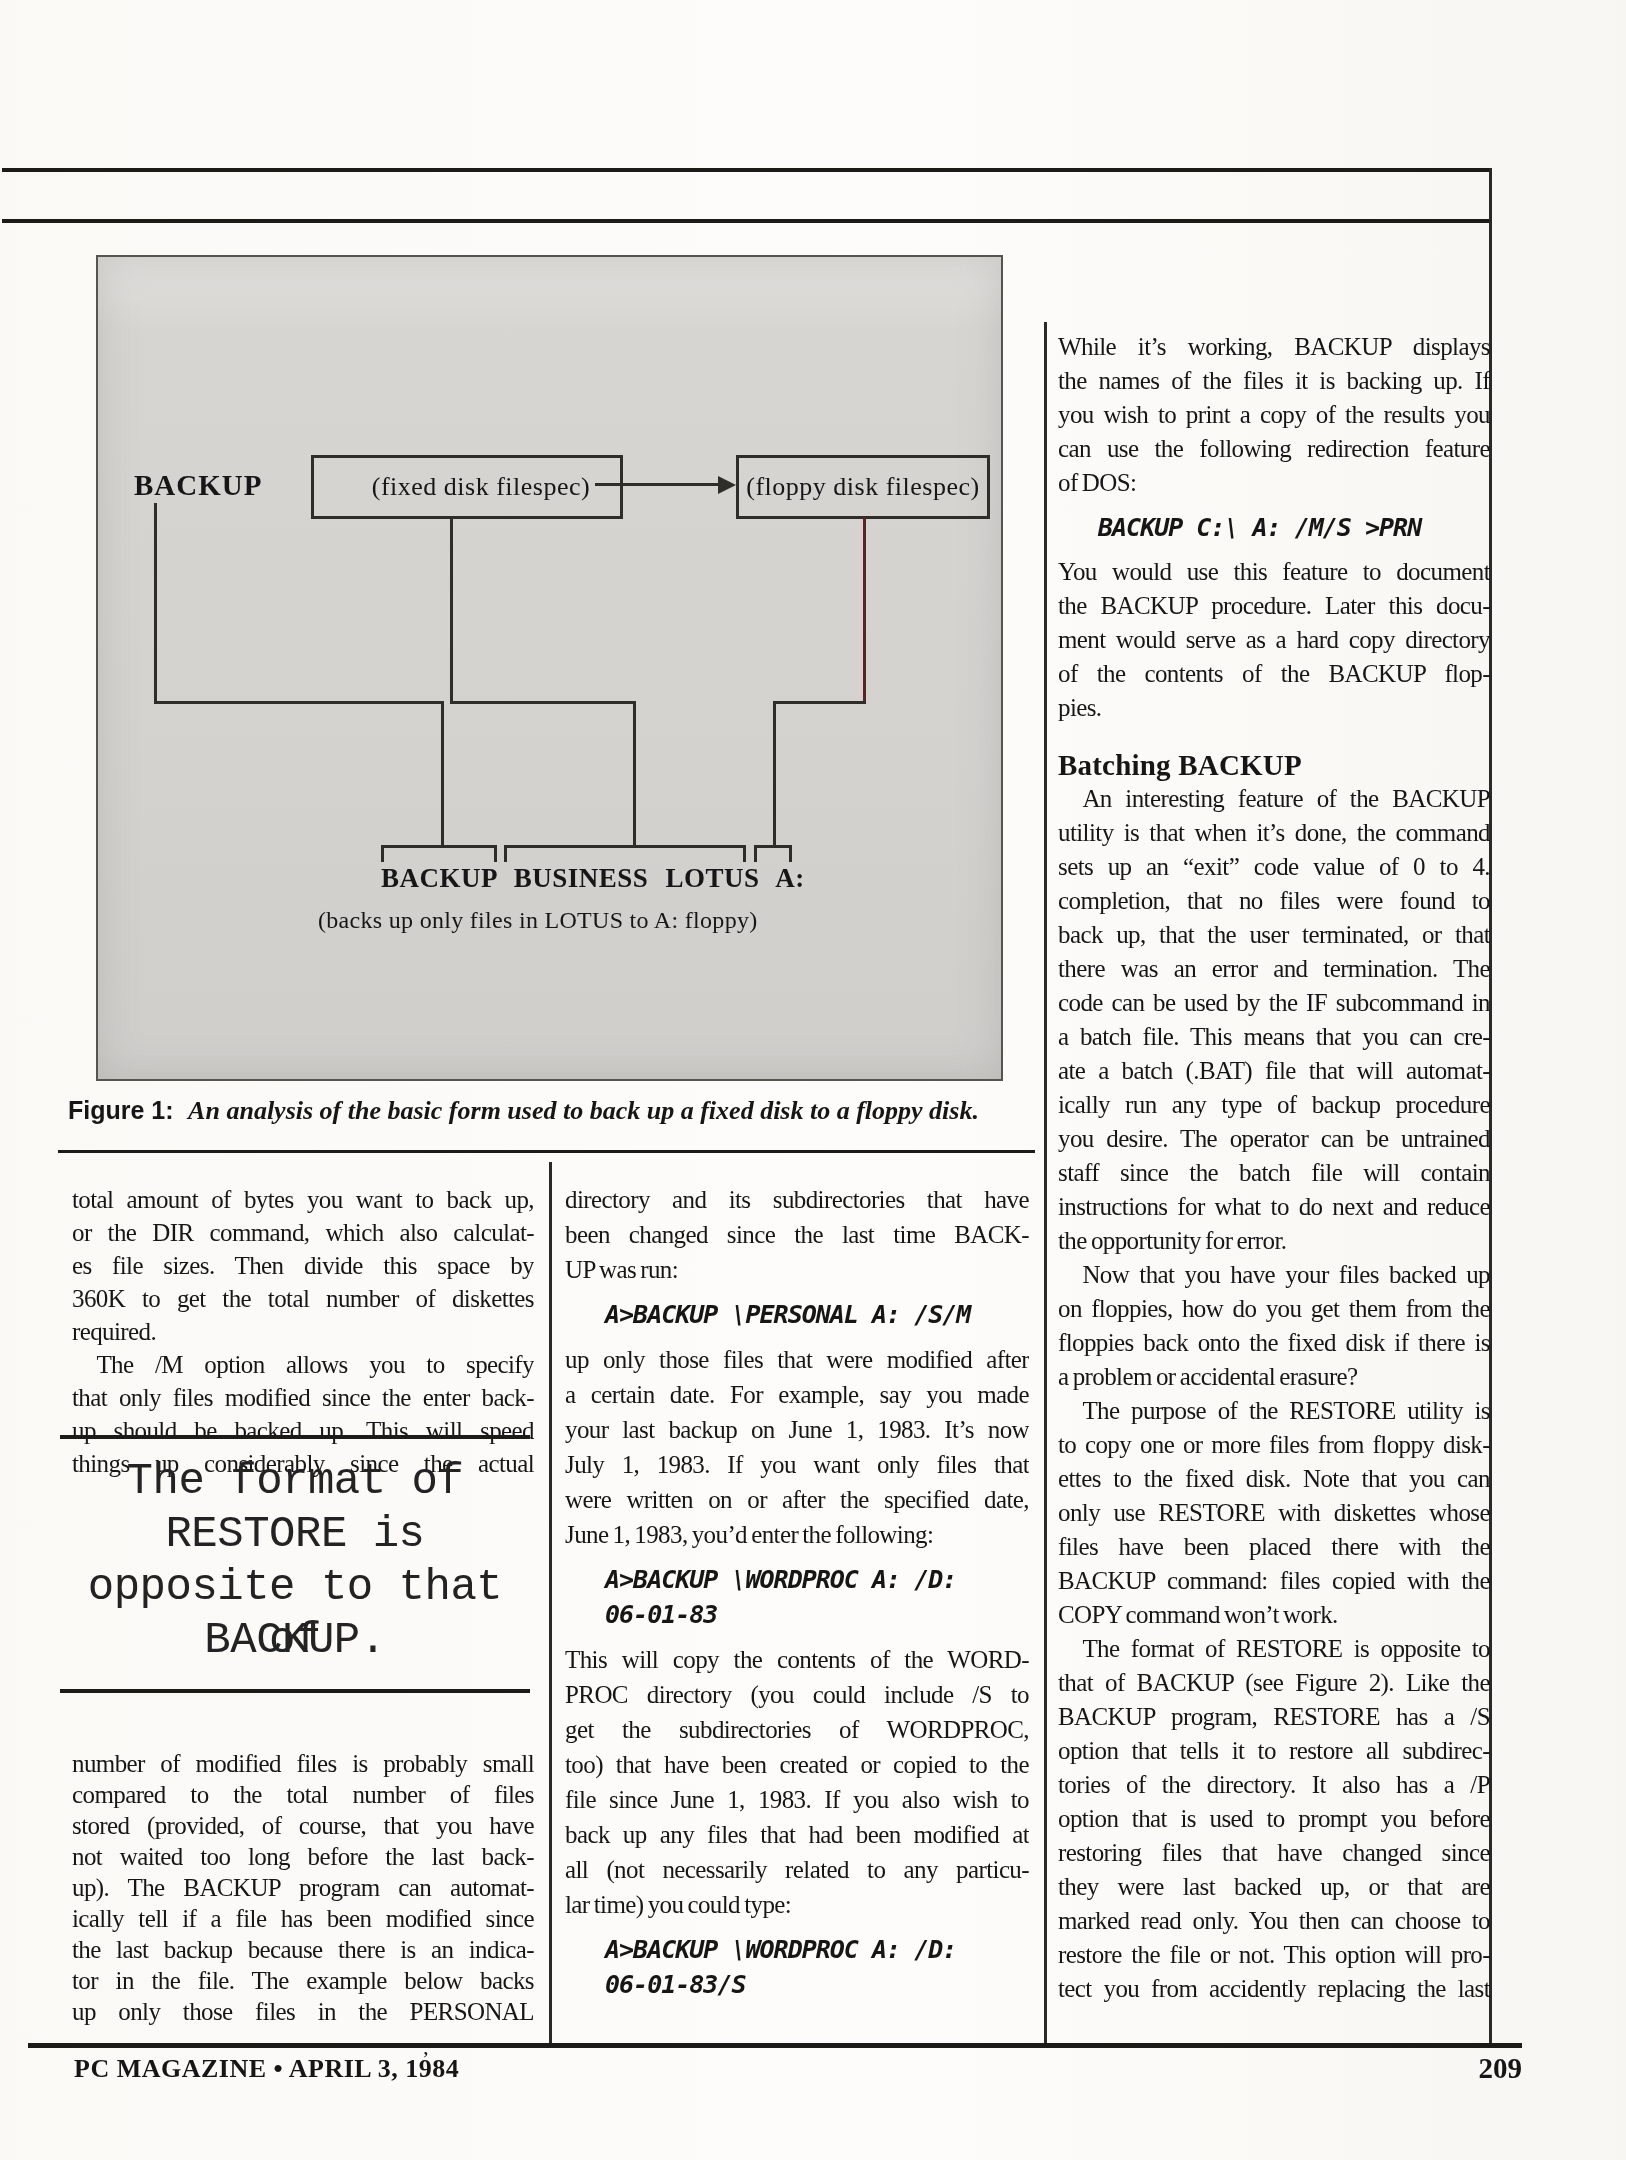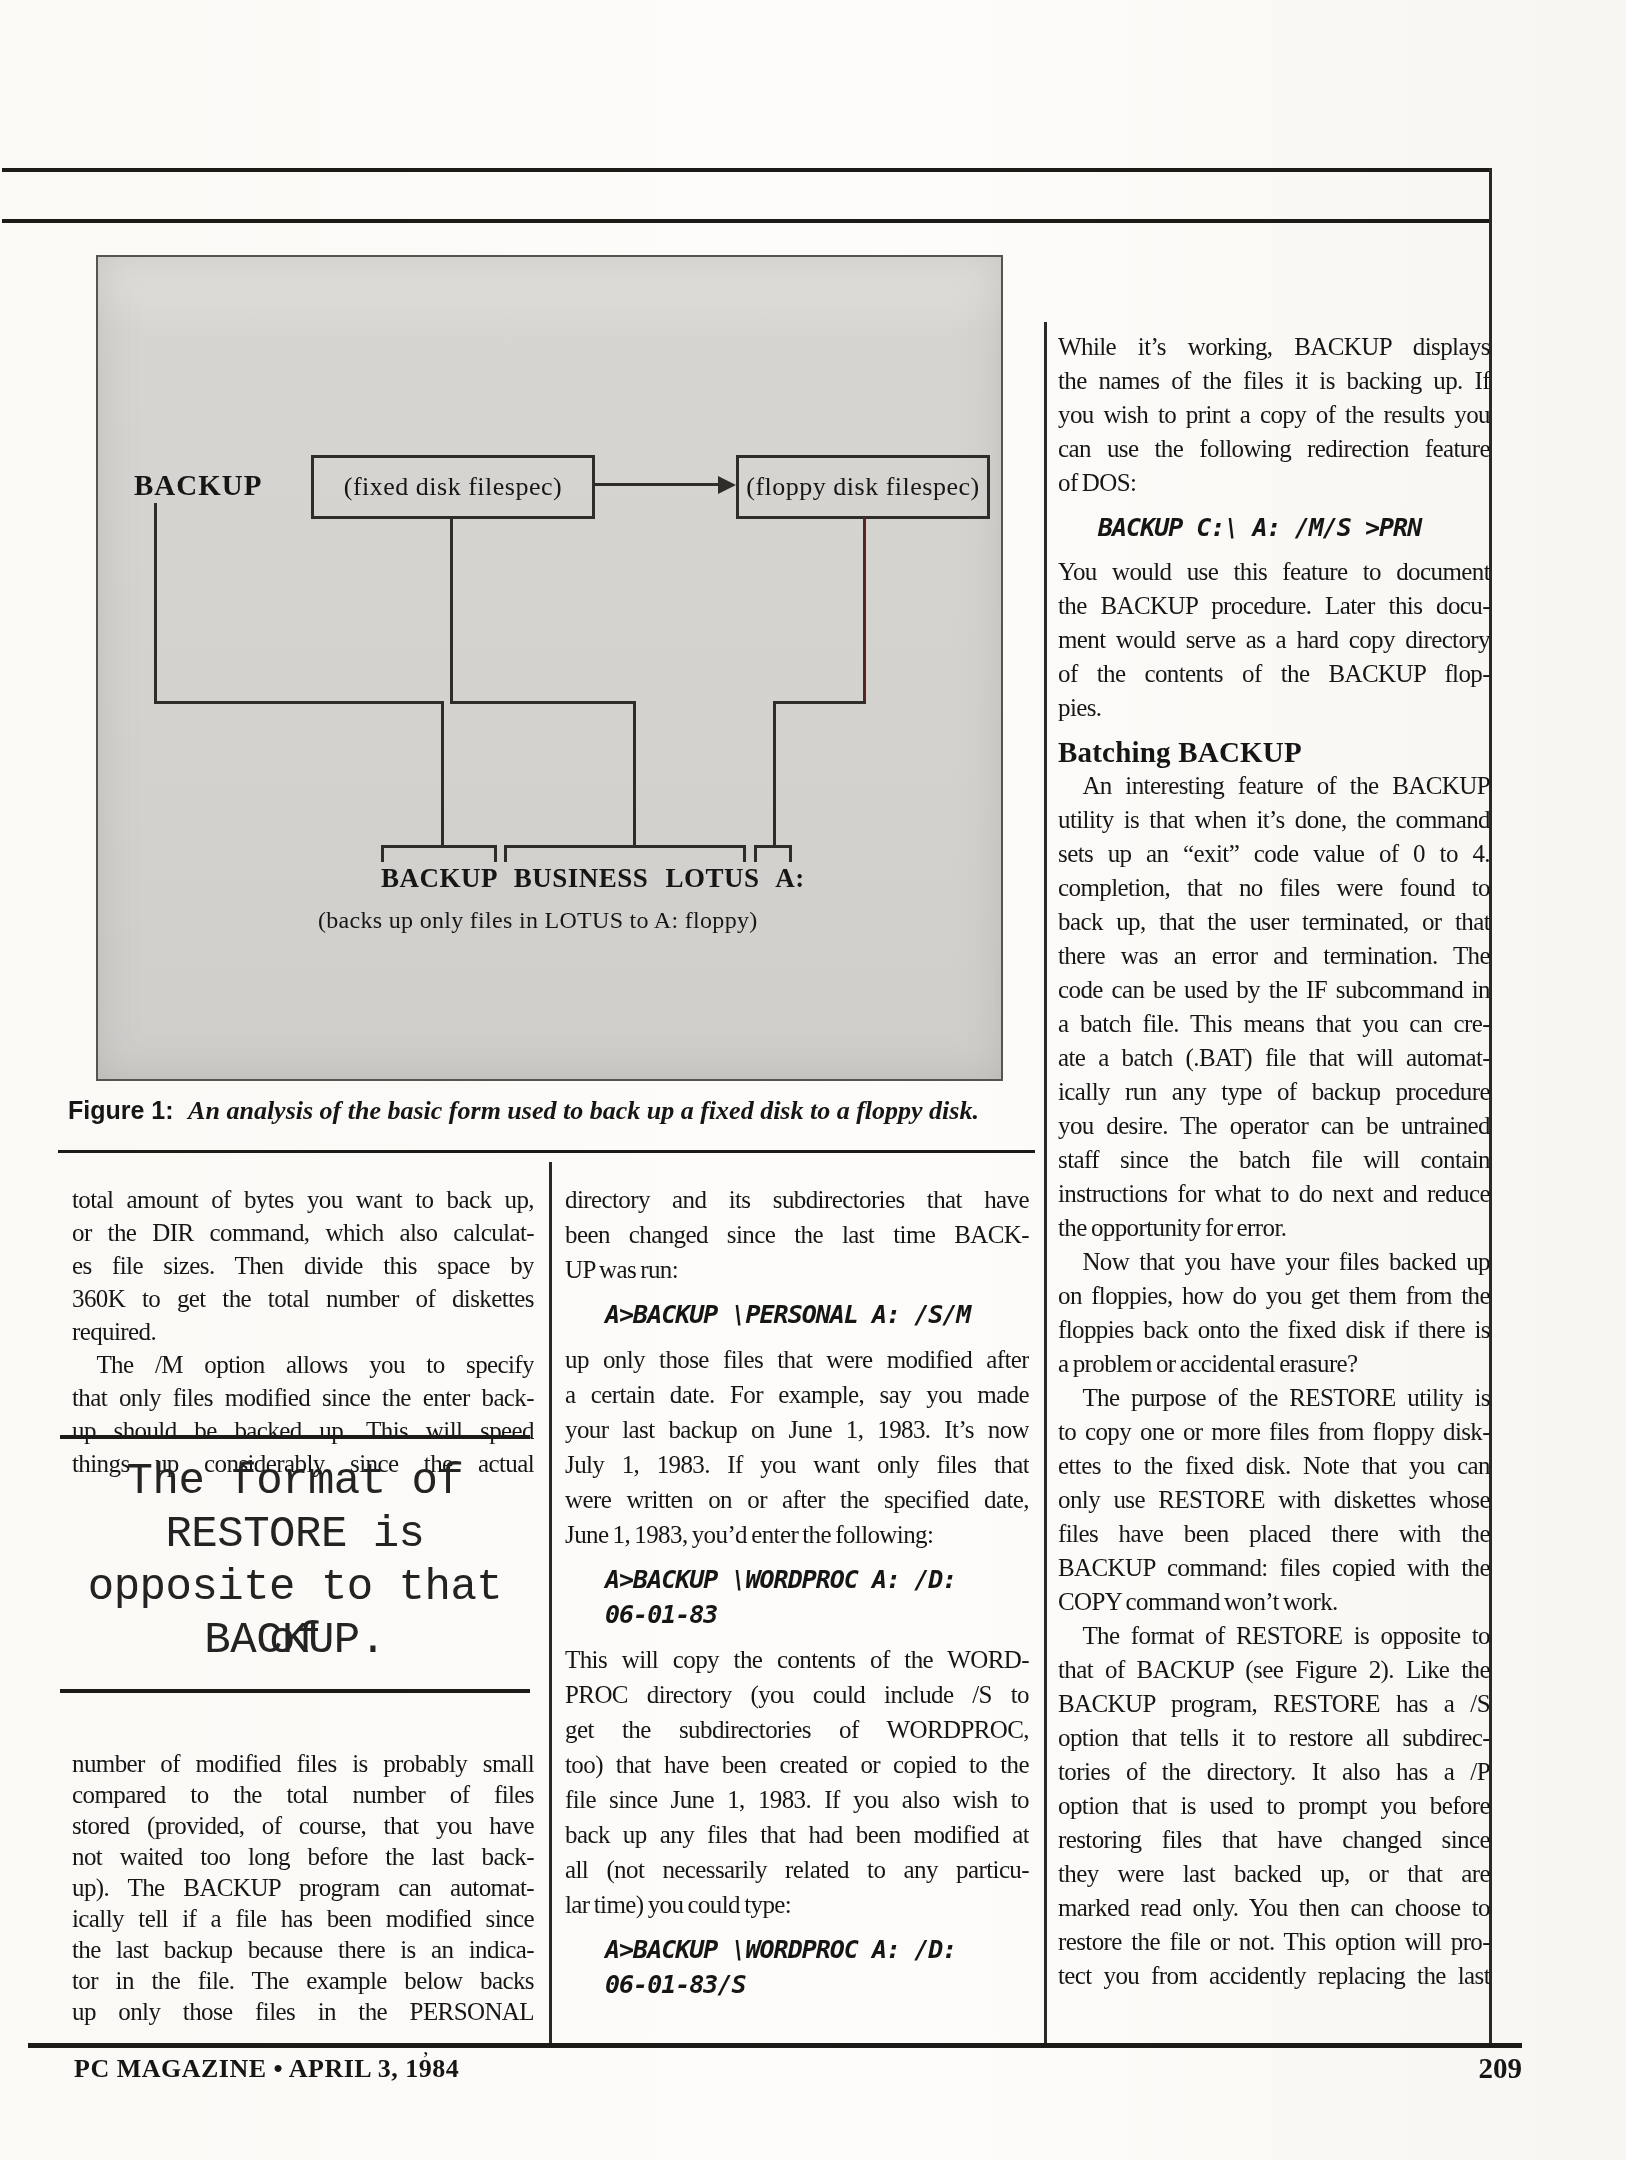--- a/index.html
+++ b/index.html
@@ -32,21 +32,21 @@
   .line{font-size:25px;letter-spacing:-0.6px;word-spacing:-1.5px;white-space:pre-wrap;
         text-align:justify;text-align-last:justify;overflow:hidden;}
   .line.endl{text-align-last:left;}
   .col-left-top .line{height:33px;line-height:33px;}
   .col-left-bottom .line{height:31px;line-height:31px;}
   .col-middle .line{height:35px;line-height:35px;}
   .col-right .line{height:34px;line-height:34px;}
   .codeblock{margin:10px 0;padding-left:40px;}
   .codeline{font-family:"DejaVu Sans Mono","Liberation Mono",monospace;font-weight:bold;
             font-size:25px;height:35px;line-height:35px;letter-spacing:-1px;white-space:pre;font-style:italic;}
-  .heading{font-size:29px;font-weight:bold;height:40px;line-height:46px;margin-top:4px;letter-spacing:.2px;}
+  .heading{font-size:29px;font-weight:bold;height:40px;line-height:46px;margin-top:17px;letter-spacing:.2px;}
 
   
   .pullquote{position:absolute;left:60px;top:1435px;width:470px;
              border-top:4px solid #1c1b18;border-bottom:4px solid #1c1b18;
              padding:16px 0 22px 0;font-family:Liberation Mono, monospace;color:#232323;}
   .qline{font-size:44px;line-height:53px;height:53px;text-align:center;letter-spacing:-0.5px;font-weight:400;}
 
   
   .footer-text{position:absolute;left:74px;top:2054px;font-weight:bold;font-size:26px;letter-spacing:.5px;}
   .footer-mark{position:absolute;left:422px;top:2046px;font-size:22px;}
@@ -59,21 +59,21 @@
 
   <div class="hrule" style="left:2px;top:168px;width:1490px;height:4px;"></div>
   <div class="hrule" style="left:2px;top:219px;width:1490px;height:4px;"></div>
   <div class="vrule" style="left:1489px;top:168px;width:3px;height:1880px;"></div>
   <div class="vrule" style="left:549px;top:1162px;width:3px;height:886px;"></div>
   <div class="vrule" style="left:1044px;top:322px;width:3px;height:1726px;"></div>
 
   <div class="figbox">
     <div class="figlabel" style="left:36px;top:212px;">BACKUP</div>
 
-    <div class="dbox" style="left:213px;top:198px;width:278px;">(fixed disk filespec)</div>
+    <div class="dbox" style="left:213px;top:198px;width:278px;padding-left:28px;">(fixed disk filespec)</div>
     <div class="dbox" style="left:638px;top:198px;width:248px;">(floppy disk filespec)</div>
 
     <div class="conn" style="left:497px;top:226px;width:128px;height:3px;"></div>
     <div class="arrowhead" style="left:620px;top:219px;"></div>
 
     <div class="conn" style="left:56px;top:246px;width:3px;height:200px;"></div>
     <div class="conn" style="left:56px;top:444px;width:290px;height:3px;"></div>
     <div class="conn" style="left:343px;top:444px;width:3px;height:144px;"></div>
 
     <div class="conn" style="left:352px;top:260px;width:3px;height:186px;"></div>

